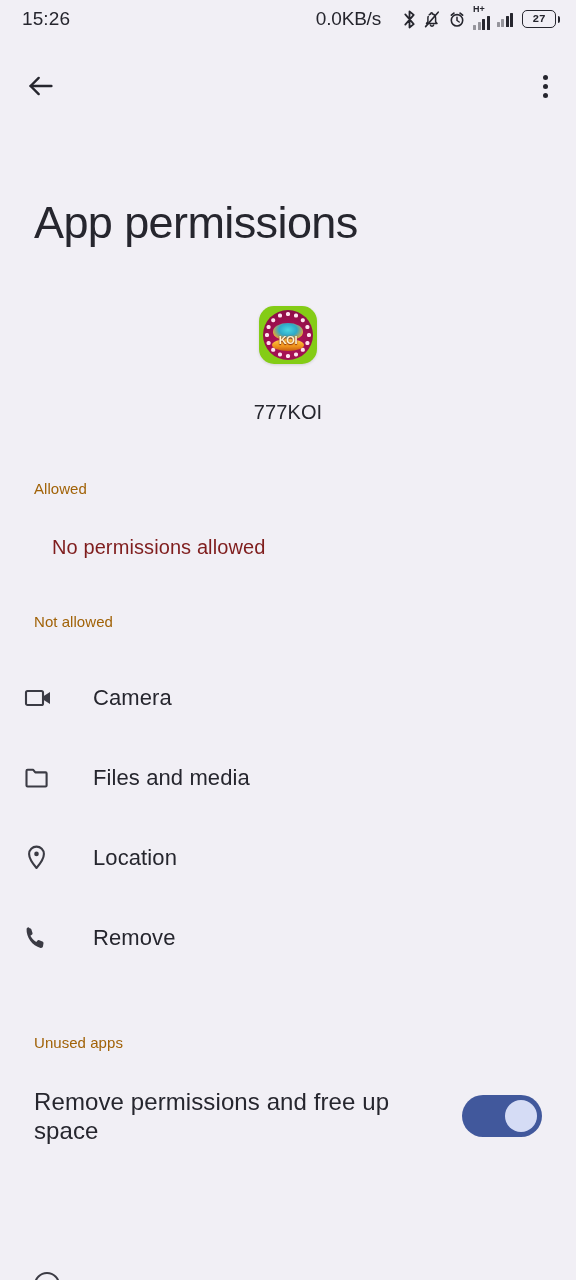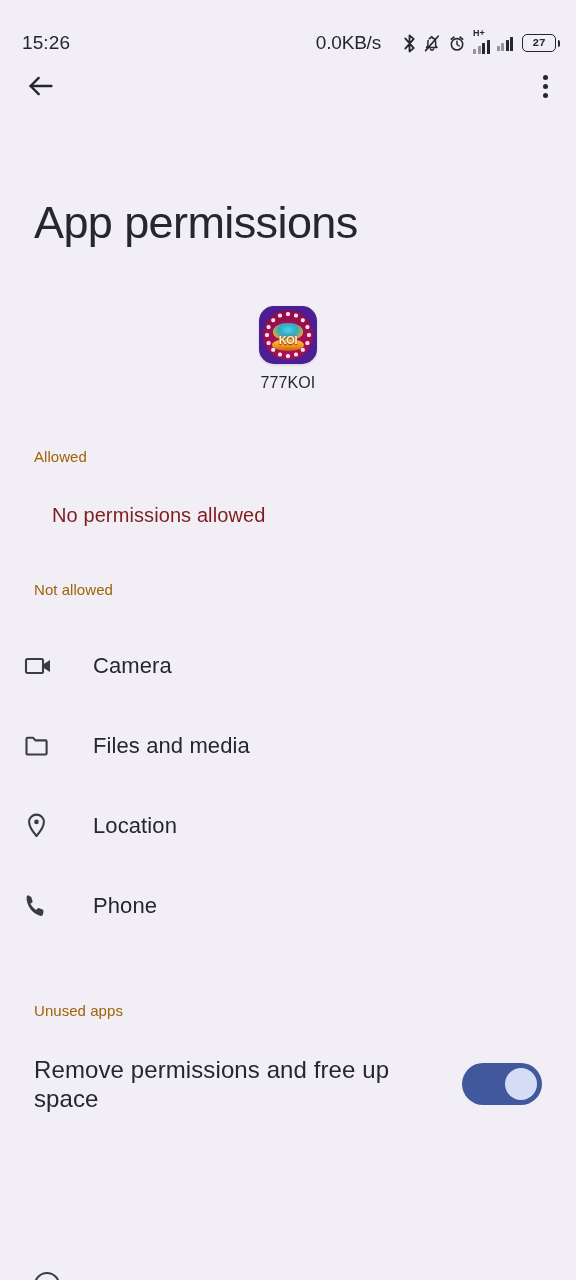--- a/index.html
+++ b/index.html
@@ -14,21 +14,21 @@
     background: #f1eff5;
     font-family: "Liberation Sans", sans-serif;
     color: #1f1f27;
     position: relative;
   }
 
   
   .status-bar {
     height: 54px;
     display: flex;
-    align-items: flex-end;
+    align-items: flex-start;
     padding: 8px 16px 0 22px;
     position: relative;
   }
   .status-clock {
     font-size: 19px;
     color: #26262e;
     letter-spacing: 0.1px;
   }
   .status-right {
     margin-left: auto;
@@ -150,21 +150,21 @@
   .app-header {
     margin-top: 57px;
     display: flex;
     flex-direction: column;
     align-items: center;
   }
   .app-icon {
     width: 58px;
     height: 58px;
     border-radius: 15px;
-    background: #4c1d95;
+    background: #84cc16;
     display: flex;
     align-items: center;
     justify-content: center;
     box-shadow: 0 1px 3px rgba(0,0,0,0.13);
     overflow: hidden;
   }
   .app-icon-inner {
     width: 50px;
     height: 50px;
     border-radius: 50%;
@@ -207,22 +207,22 @@
     z-index: 4;
     font-size: 11px;
     font-weight: 700;
     color: #fff4cf;
     letter-spacing: -0.4px;
     text-shadow: 0 1px 1px #8a2a06, 0 0 2px #c1550c;
     margin-top: 10px;
     font-family: "Liberation Sans", sans-serif;
   }
   .app-name {
-    margin-top: 10px;
-    font-size: 16px;
+    margin-top: 37px;
+    font-size: 20px;
     color: #26262e;
     letter-spacing: 0.1px;
   }
 
   
   .section-head {
     font-size: 15px;
     color: #a16207;
     padding: 0 34px;
     font-weight: 400;
@@ -450,21 +450,21 @@
       </span>
       <span class="perm-label">Location</span>
     </div>
 
     <div class="perm-row">
       <span class="perm-icon">
         <svg width="32" height="28" viewBox="0 0 32 28">
           <path d="M4.6 3.2c-1 0-1.9.8-2 1.8C2.1 13.1 8.3 21.9 16.6 23.9c1.1.3 2.2-.5 2.4-1.6l.5-3c.1-.8-.3-1.6-1.1-1.9l-3.1-1.2c-.7-.3-1.5-.1-2 .5l-1 1.3c-2.5-1.5-4.6-3.7-5.9-6.3l1.4-.9c.6-.4.9-1.2.7-1.9L7.4 5.6c-.2-.8-1-1.4-1.8-1.4z" fill="#3b3b44"></path>
         </svg>
       </span>
-      <span class="perm-label">Phone</span>
+      <span class="perm-label">Remove</span>
     </div>
 
   </div>
 </div>
 
 <div style="margin-top:56px">
   <div class="section-head">Unused apps</div>
 
   <div class="unused-row">
     <div class="unused-text">Remove permissions and free up space</div>

